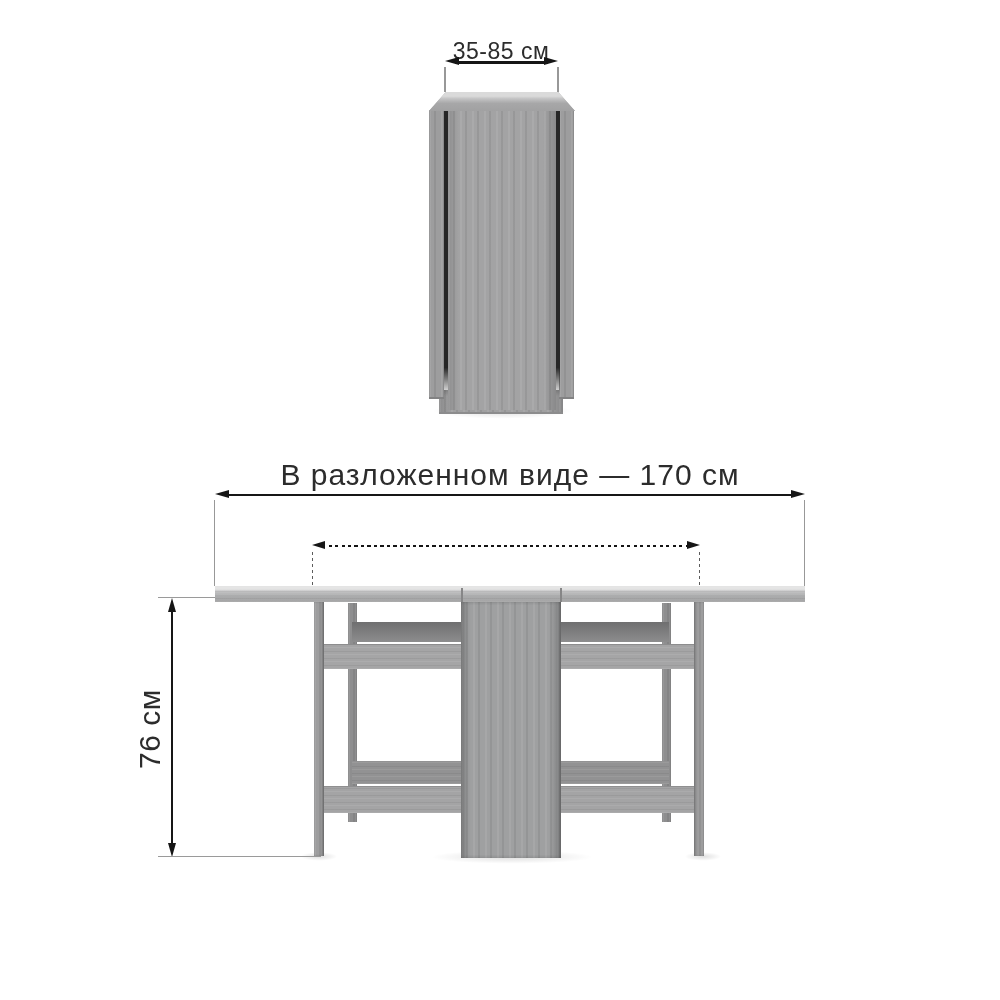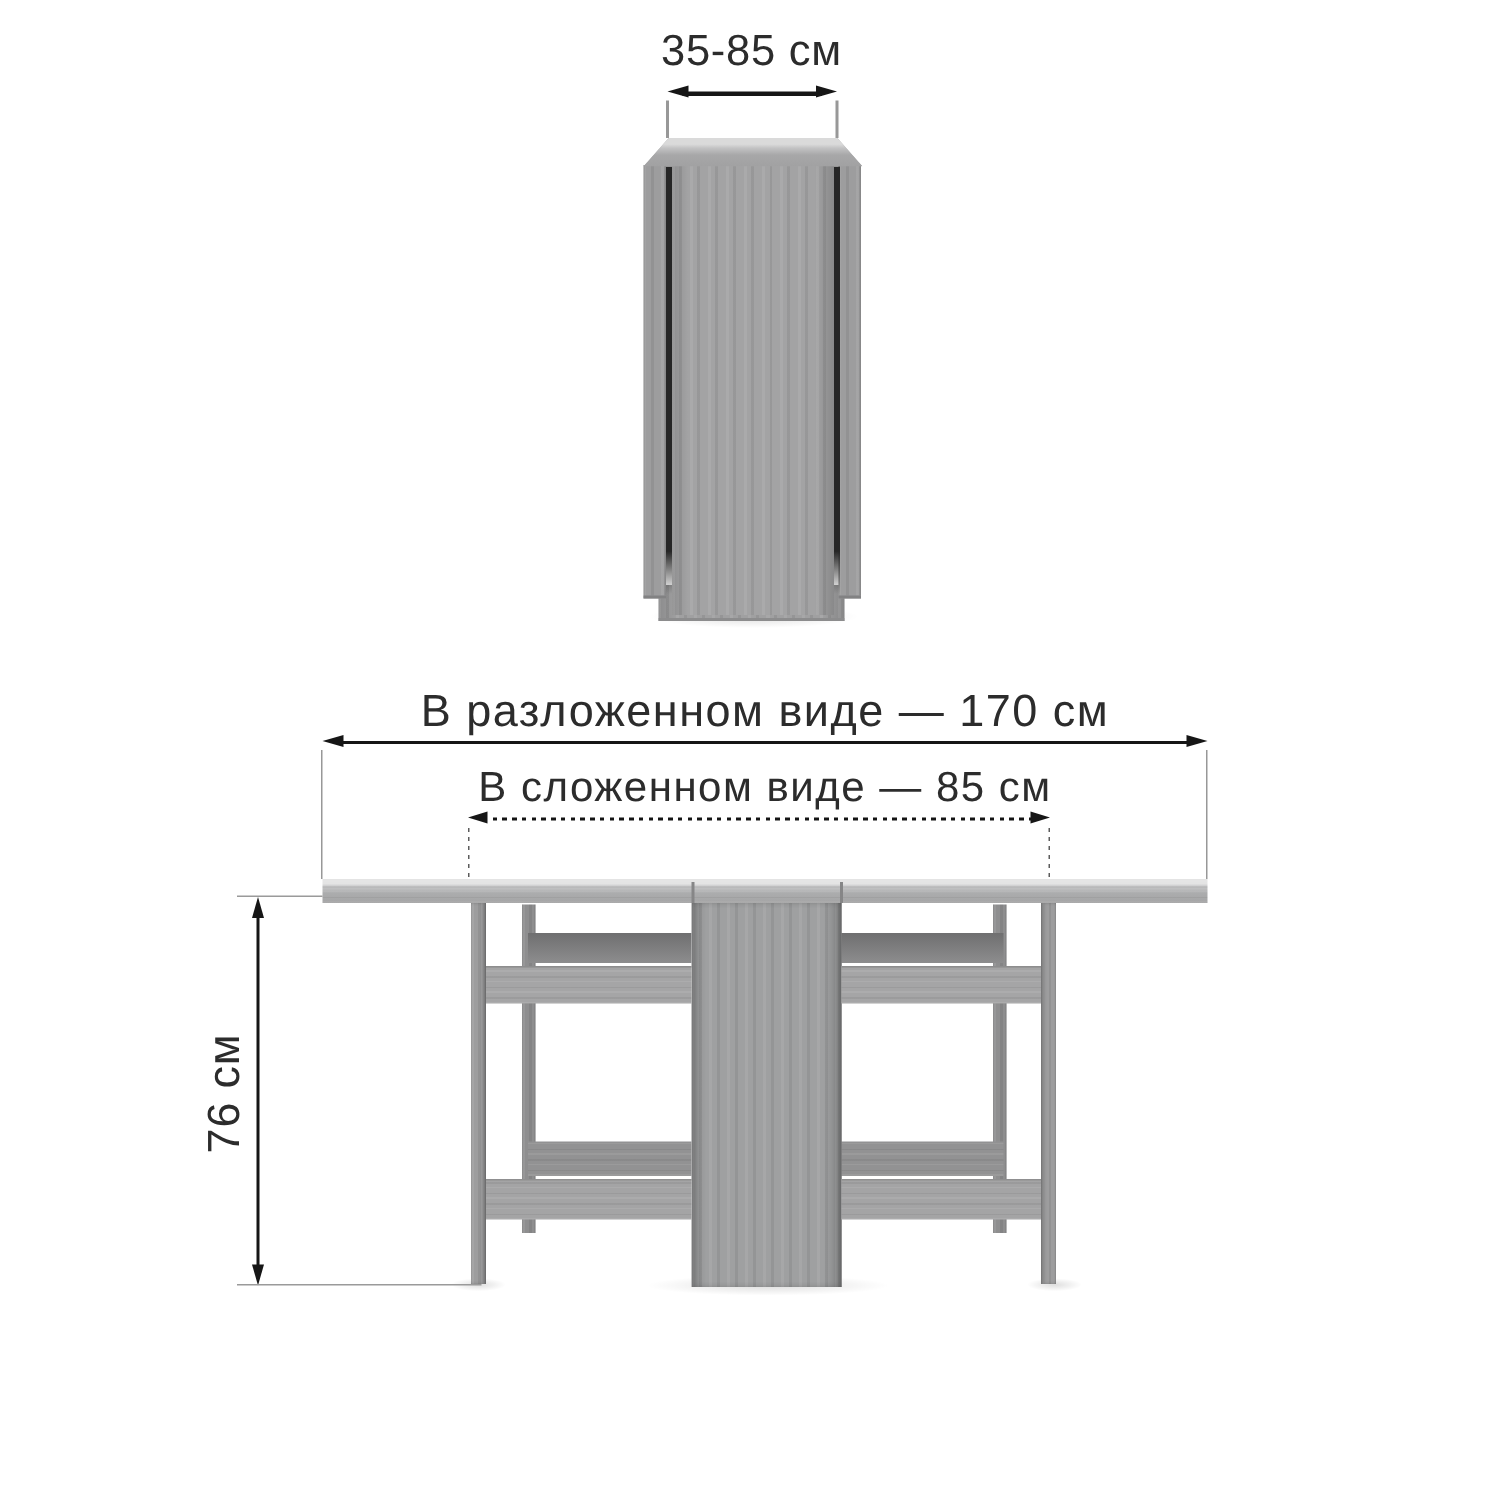--- a/index.html
+++ b/index.html
@@ -36,21 +36,21 @@
     background-image:
       repeating-linear-gradient(0deg, rgba(255,255,255,.08) 0 1px, rgba(0,0,0,0) 1px 3px, rgba(0,0,0,.06) 3px 4px, rgba(0,0,0,0) 4px 7px);
   }
   .shadow-ell{background:radial-gradient(ellipse at center, rgba(0,0,0,.13), rgba(0,0,0,0) 68%);}
 </style>
 </head>
 <body>
 
 <div id="canvas">
 
-  <div class="abs label" style="left:381px;top:18px;width:240px;font-size:29px;">35-85 см</div>
+  <div class="abs label" style="left:381px;top:38px;width:240px;font-size:23px;">35-85 см</div>
 
   <div class="abs" style="left:445px;top:57px;width:113px;height:10px;">
     <div class="abs dim-line" style="left:10px;top:4px;width:93px;"></div>
     <div class="abs ah ah-left" style="left:0;top:0;"></div>
     <div class="abs ah ah-right" style="right:0;top:0;"></div>
   </div>
   <div class="abs ext" style="left:444px;top:67px;height:25px;"></div>
   <div class="abs ext" style="left:557px;top:67px;height:25px;"></div>
 
   <div class="abs shadow-ell" style="left:430px;top:403px;width:145px;height:16px;"></div>
@@ -76,21 +76,20 @@
   <div class="abs label" style="left:215px;top:458px;width:590px;font-size:30px;letter-spacing:1px;">В разложенном виде — 170 см</div>
 
   <div class="abs" style="left:215px;top:490px;width:590px;height:10px;">
     <div class="abs dim-line" style="left:11px;top:3.5px;width:568px;"></div>
     <div class="abs ah ah-left" style="left:0;top:0;"></div>
     <div class="abs ah ah-right" style="right:0;top:0;"></div>
   </div>
   <div class="abs ext" style="left:213.5px;top:500px;height:86px;"></div>
   <div class="abs ext" style="left:803.5px;top:500px;height:86px;"></div>
 
-  <div class="abs label" style="left:215px;top:509px;width:590px;font-size:28px;letter-spacing:1px;">В сложенном виде — 85 см</div>
 
   <div class="abs" style="left:312px;top:541px;width:388px;height:10px;">
     <div class="abs dotline" style="left:10px;top:3.6px;width:368px;"></div>
     <div class="abs ah ah-left" style="left:0;top:0;border-right-width:13px;"></div>
     <div class="abs ah ah-right" style="right:0;top:0;border-left-width:13px;"></div>
   </div>
   <div class="abs dotext" style="left:311.5px;top:552px;height:33px;"></div>
   <div class="abs dotext" style="left:698.5px;top:552px;height:33px;"></div>
 
   <div class="abs shadow-ell" style="left:428px;top:850px;width:168px;height:14px;"></div>

